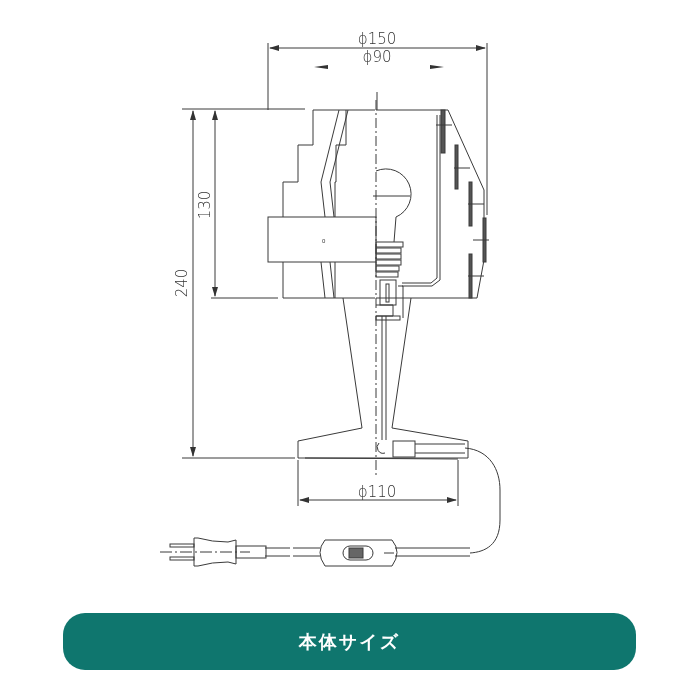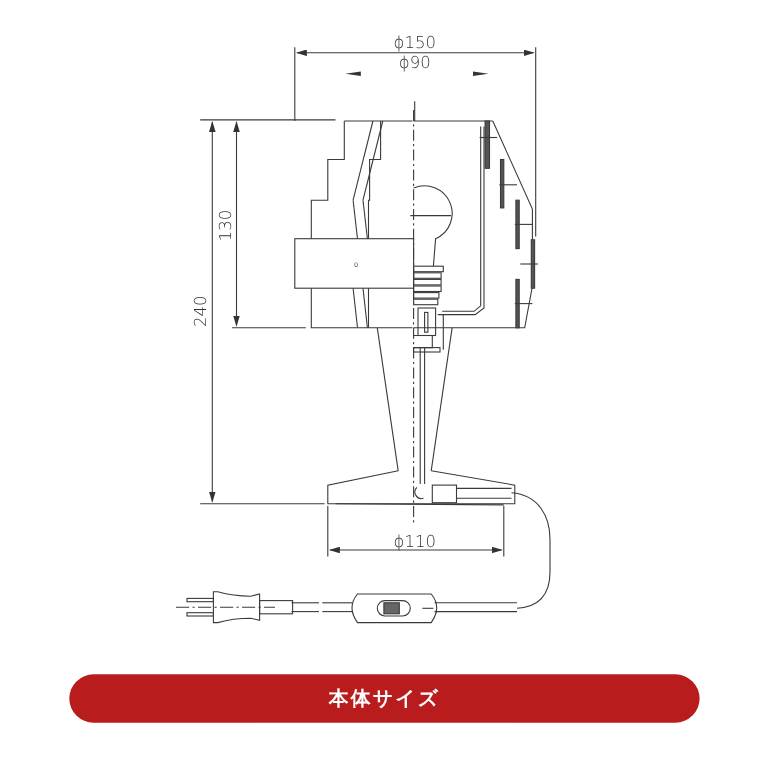--- a/index.html
+++ b/index.html
@@ -1,22 +1,22 @@
 <!DOCTYPE html>
 <html><head>
   <meta charset="utf-8">
   <style>
     html, body { margin: 0; padding: 0; background: #ffffff; }
     body { width: 700px; height: 700px; position: relative; overflow: hidden;
            font-family: "Liberation Sans", "DejaVu Sans", sans-serif; }
     #drawing { position: absolute; left: 0; top: 0; width: 700px; height: 600px; }
     .dim-text { font-family: "DejaVu Sans", "Liberation Sans", sans-serif; font-size: 15px; fill: #333; font-weight: 300; }
     #caption-bar {
-      position: absolute; left: 63px; top: 613px; width: 573px; height: 44px;
-      background: #b91c1c; border-radius: 22px;
+      position: absolute; left: 63px; top: 613px; width: 573px; height: 57px;
+      background: #0f766e; border-radius: 22px;
       display: flex; align-items: center; justify-content: center;
     }
     #caption-text {
       color: #ffffff; font-size: 18px; font-weight: bold; letter-spacing: 2px;
       font-family: "DejaVu Sans", "Liberation Sans", sans-serif;
     }
   </style>
 </head>
 <body>
 

